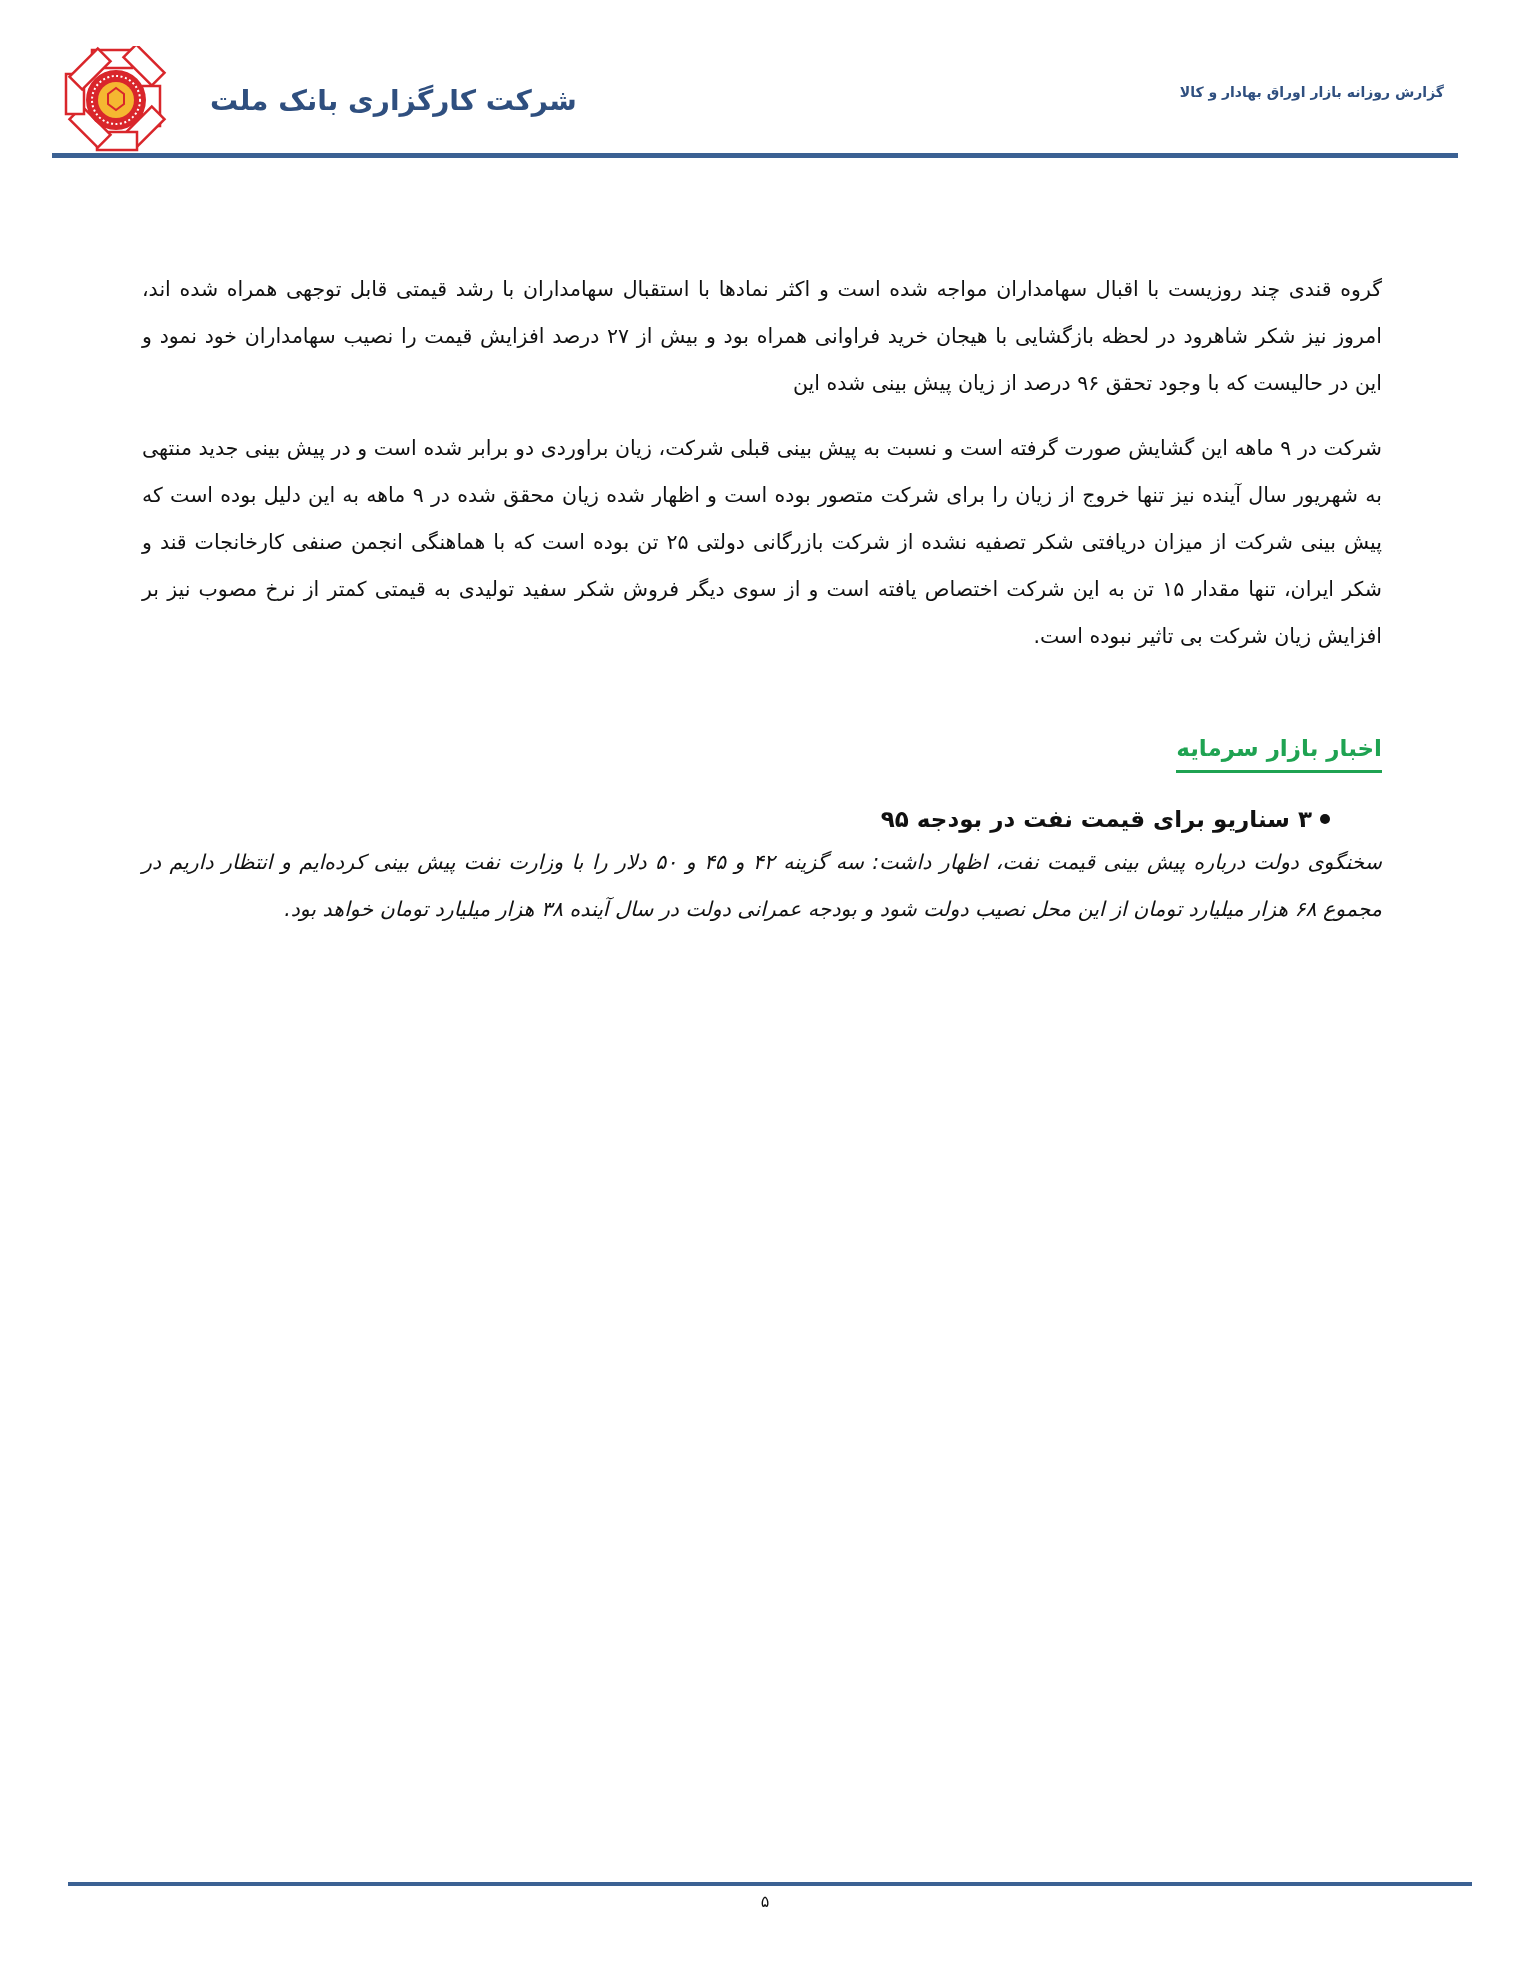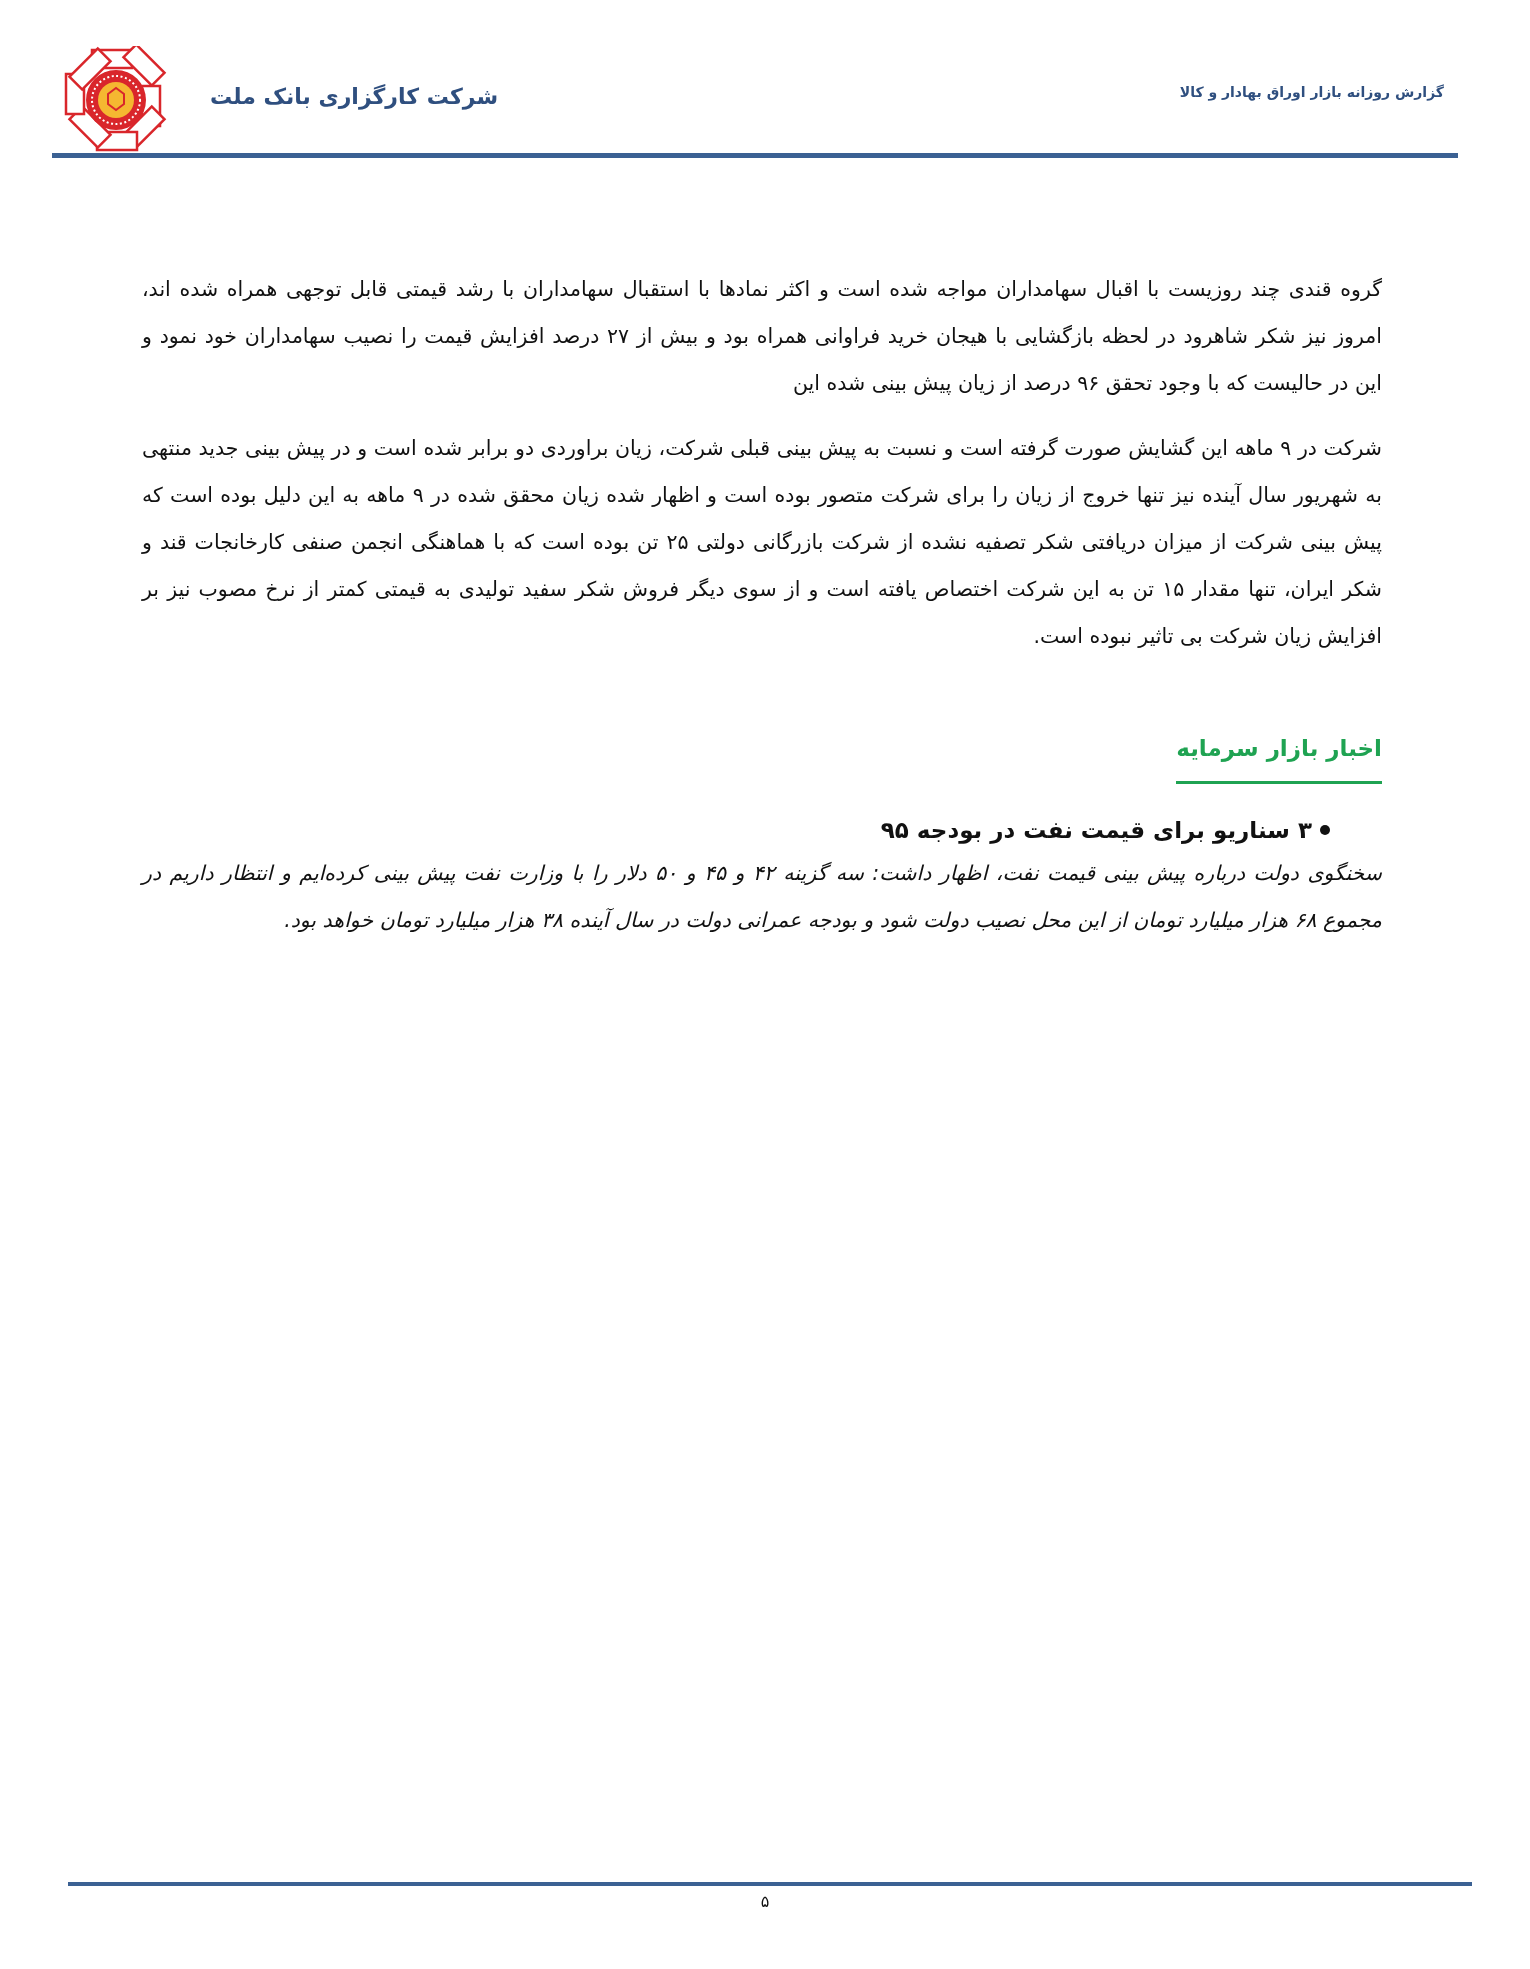--- a/index.html
+++ b/index.html
@@ -1,28 +1,28 @@
 <!DOCTYPE html>
 <html><head>
   <meta charset="utf-8">
   <style>
     html, body { margin: 0; padding: 0; background: #ffffff; }
     body { width: 1530px; height: 1969px; position: relative; overflow: hidden;
            font-family: "DejaVu Sans", sans-serif; color: #111; }
     .header { position: absolute; left: 0; top: 0; width: 1530px; height: 160px; }
     .logo { position: absolute; left: 62px; top: 46px; width: 110px; height: 108px; }
-    .company { position: absolute; left: 210px; top: 84px; font-size: 22px; font-weight: bold;
+    .company { position: absolute; left: 210px; top: 84px; font-size: 28px; font-weight: bold;
                color: #2f4f7f; direction: rtl; white-space: nowrap; }
     .report-title { position: absolute; right: 86px; top: 84px; font-size: 14px; font-weight: bold;
                     color: #2f4f7f; direction: rtl; white-space: nowrap; }
     .header-rule { position: absolute; left: 52px; top: 153px; width: 1406px; height: 5px; background: #3b6193; }
     .content { position: absolute; left: 142px; top: 266px; width: 1240px; direction: rtl; text-align: justify; }
     .para { font-size: 20.5px; line-height: 47px; margin: 0 0 18px 0; text-align-last: right; }
     .section-title { display: inline-block; font-size: 23px; font-weight: bold; color: #1fa352;
-                     border-bottom: 3px solid #1fa352; padding-bottom: 15px; margin-top: 52px; line-height: 36px; }
+                     border-bottom: 3px solid #1fa352; padding-bottom: 4px; margin-top: 52px; line-height: 36px; }
     .news-head { font-size: 23px; font-weight: bold; line-height: 40px; margin: 26px 0 0 0;
                  padding-right: 70px; position: relative; }
     .bullet { position: absolute; right: 52px; top: 15px; width: 10px; height: 10px; border-radius: 50%; background: #111; }
     .news-body { font-size: 20.5px; line-height: 47px; margin: 0; text-align-last: right; font-style: italic; }
     .footer-rule { position: absolute; left: 68px; top: 1882px; width: 1404px; height: 4px; background: #3b6193; }
     .page-number { position: absolute; left: 0; width: 1530px; top: 1892px; text-align: center; font-size: 16px; }
   </style>
 </head>
 <body>
 

